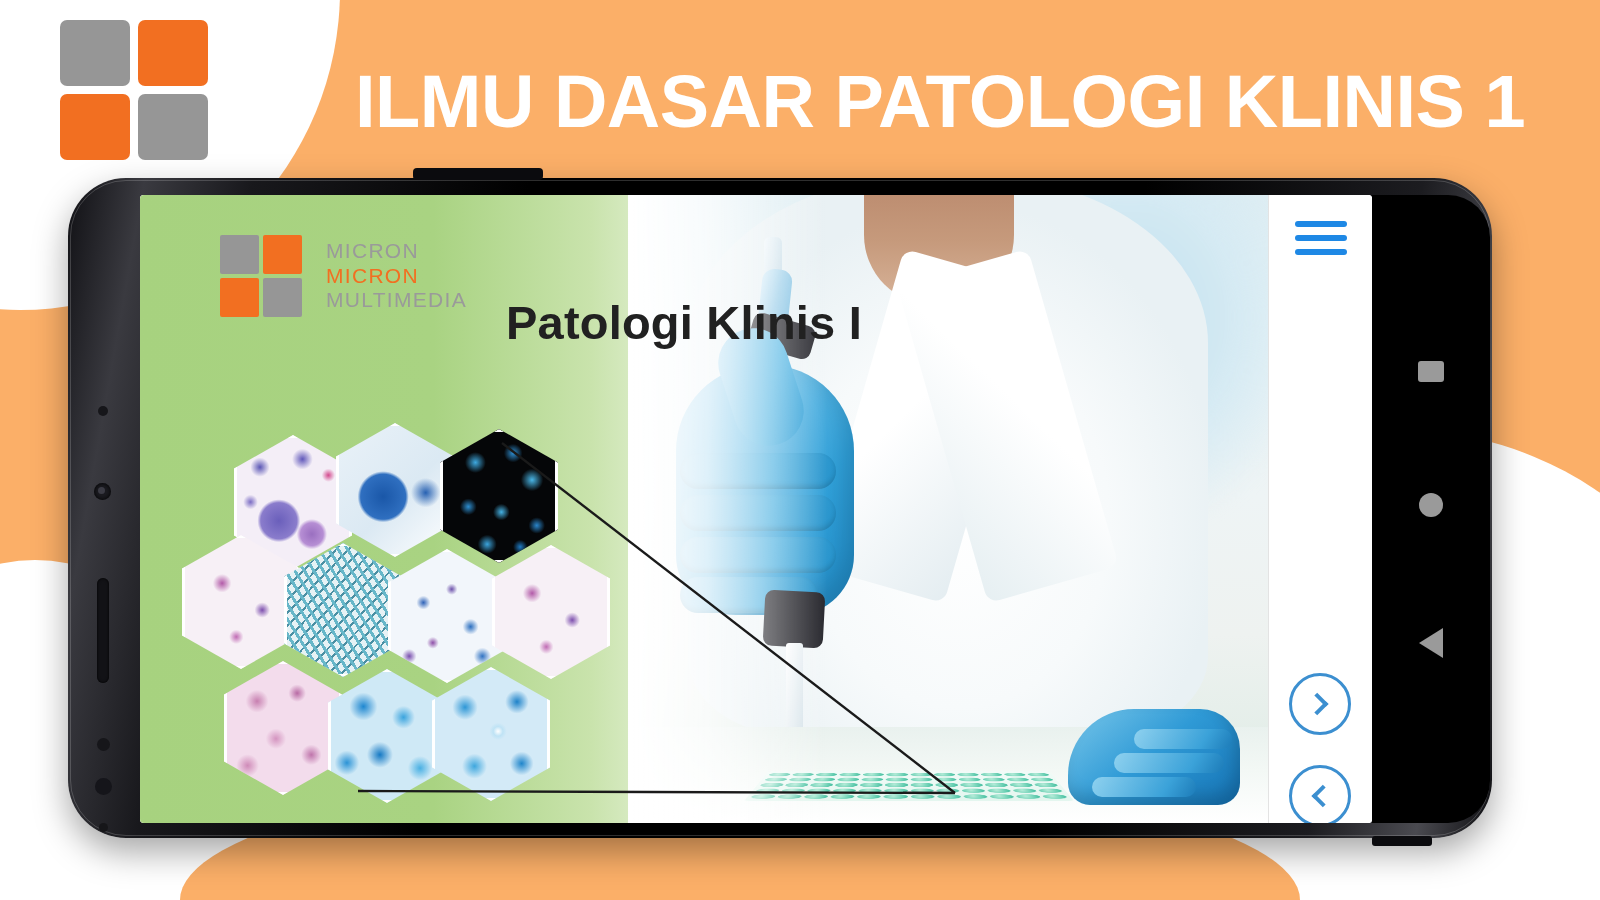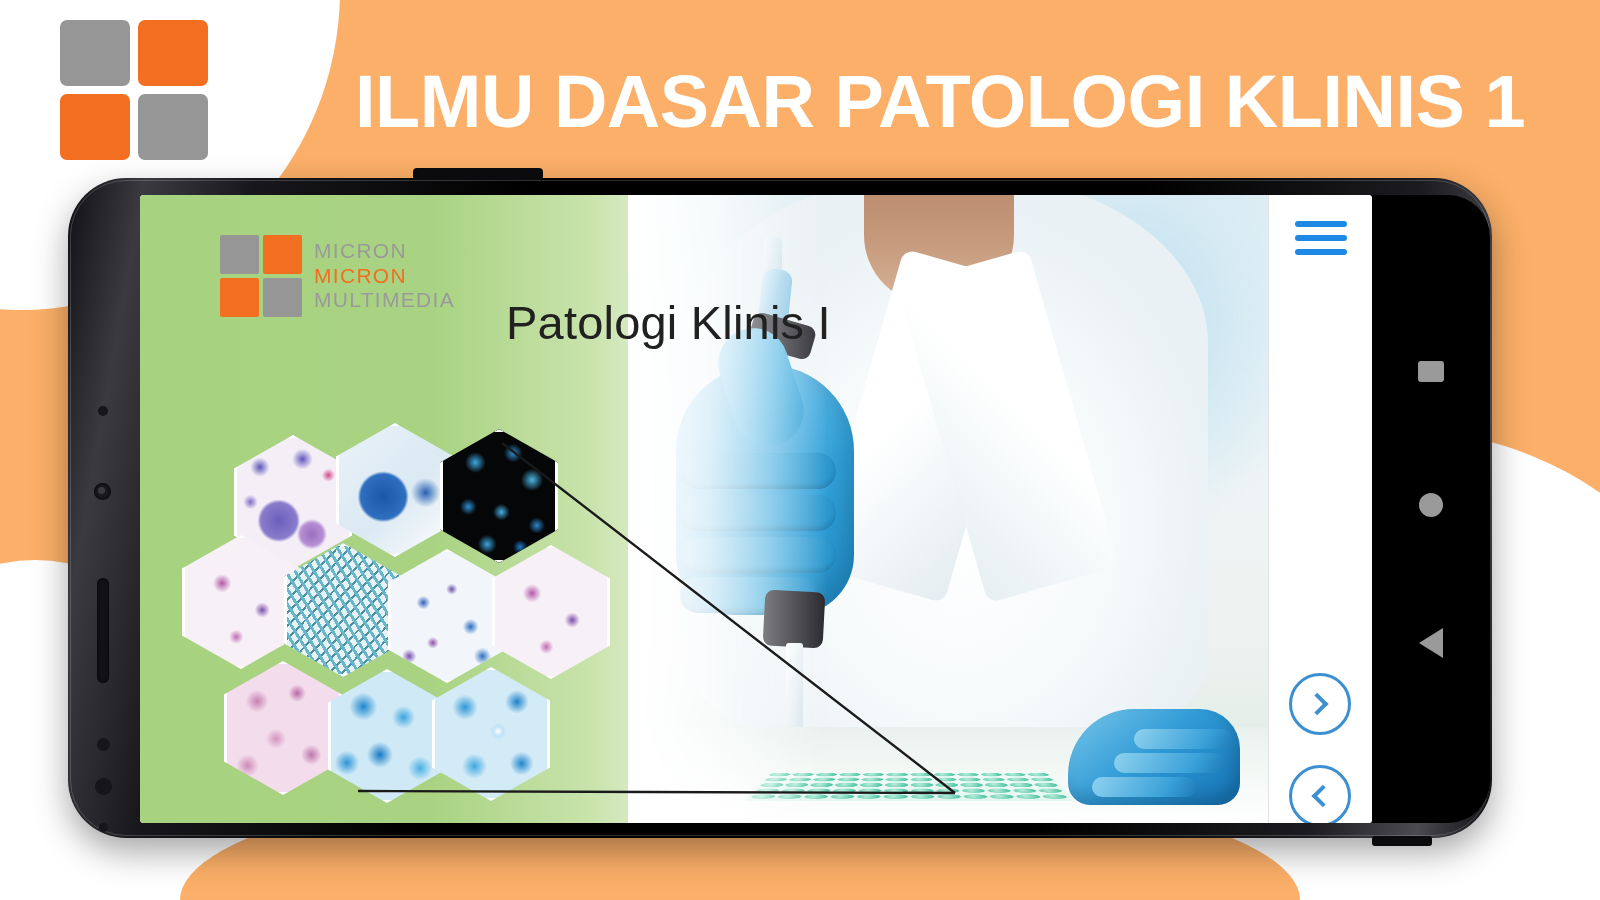--- a/index.html
+++ b/index.html
@@ -611,32 +611,33 @@
     width: 82px;
     height: 82px;
   }
   .slide-logo-squares i { display: block; border-radius: 2px; }
   .slide-logo-words {
     display: flex;
     flex-direction: column;
     line-height: 1.18;
     font-size: 21px;
     letter-spacing: 1.3px;
+    margin-left: 12px;
   }
   .lw-1, .lw-3 { color: #9a9a9a; }
   .lw-2 { color: #F26F21; }
 
   
   .slide-title {
     position: absolute;
     left: 366px;
     top: 100px;
     font-size: 47px;
     color: #212121;
-    font-weight: normal;
+    font-weight: bold;
     letter-spacing: 0.2px;
     z-index: 11;
     white-space: nowrap;
   }
 
   
   .hamburger {
     position: absolute;
     left: 26px;
     top: 24px;

